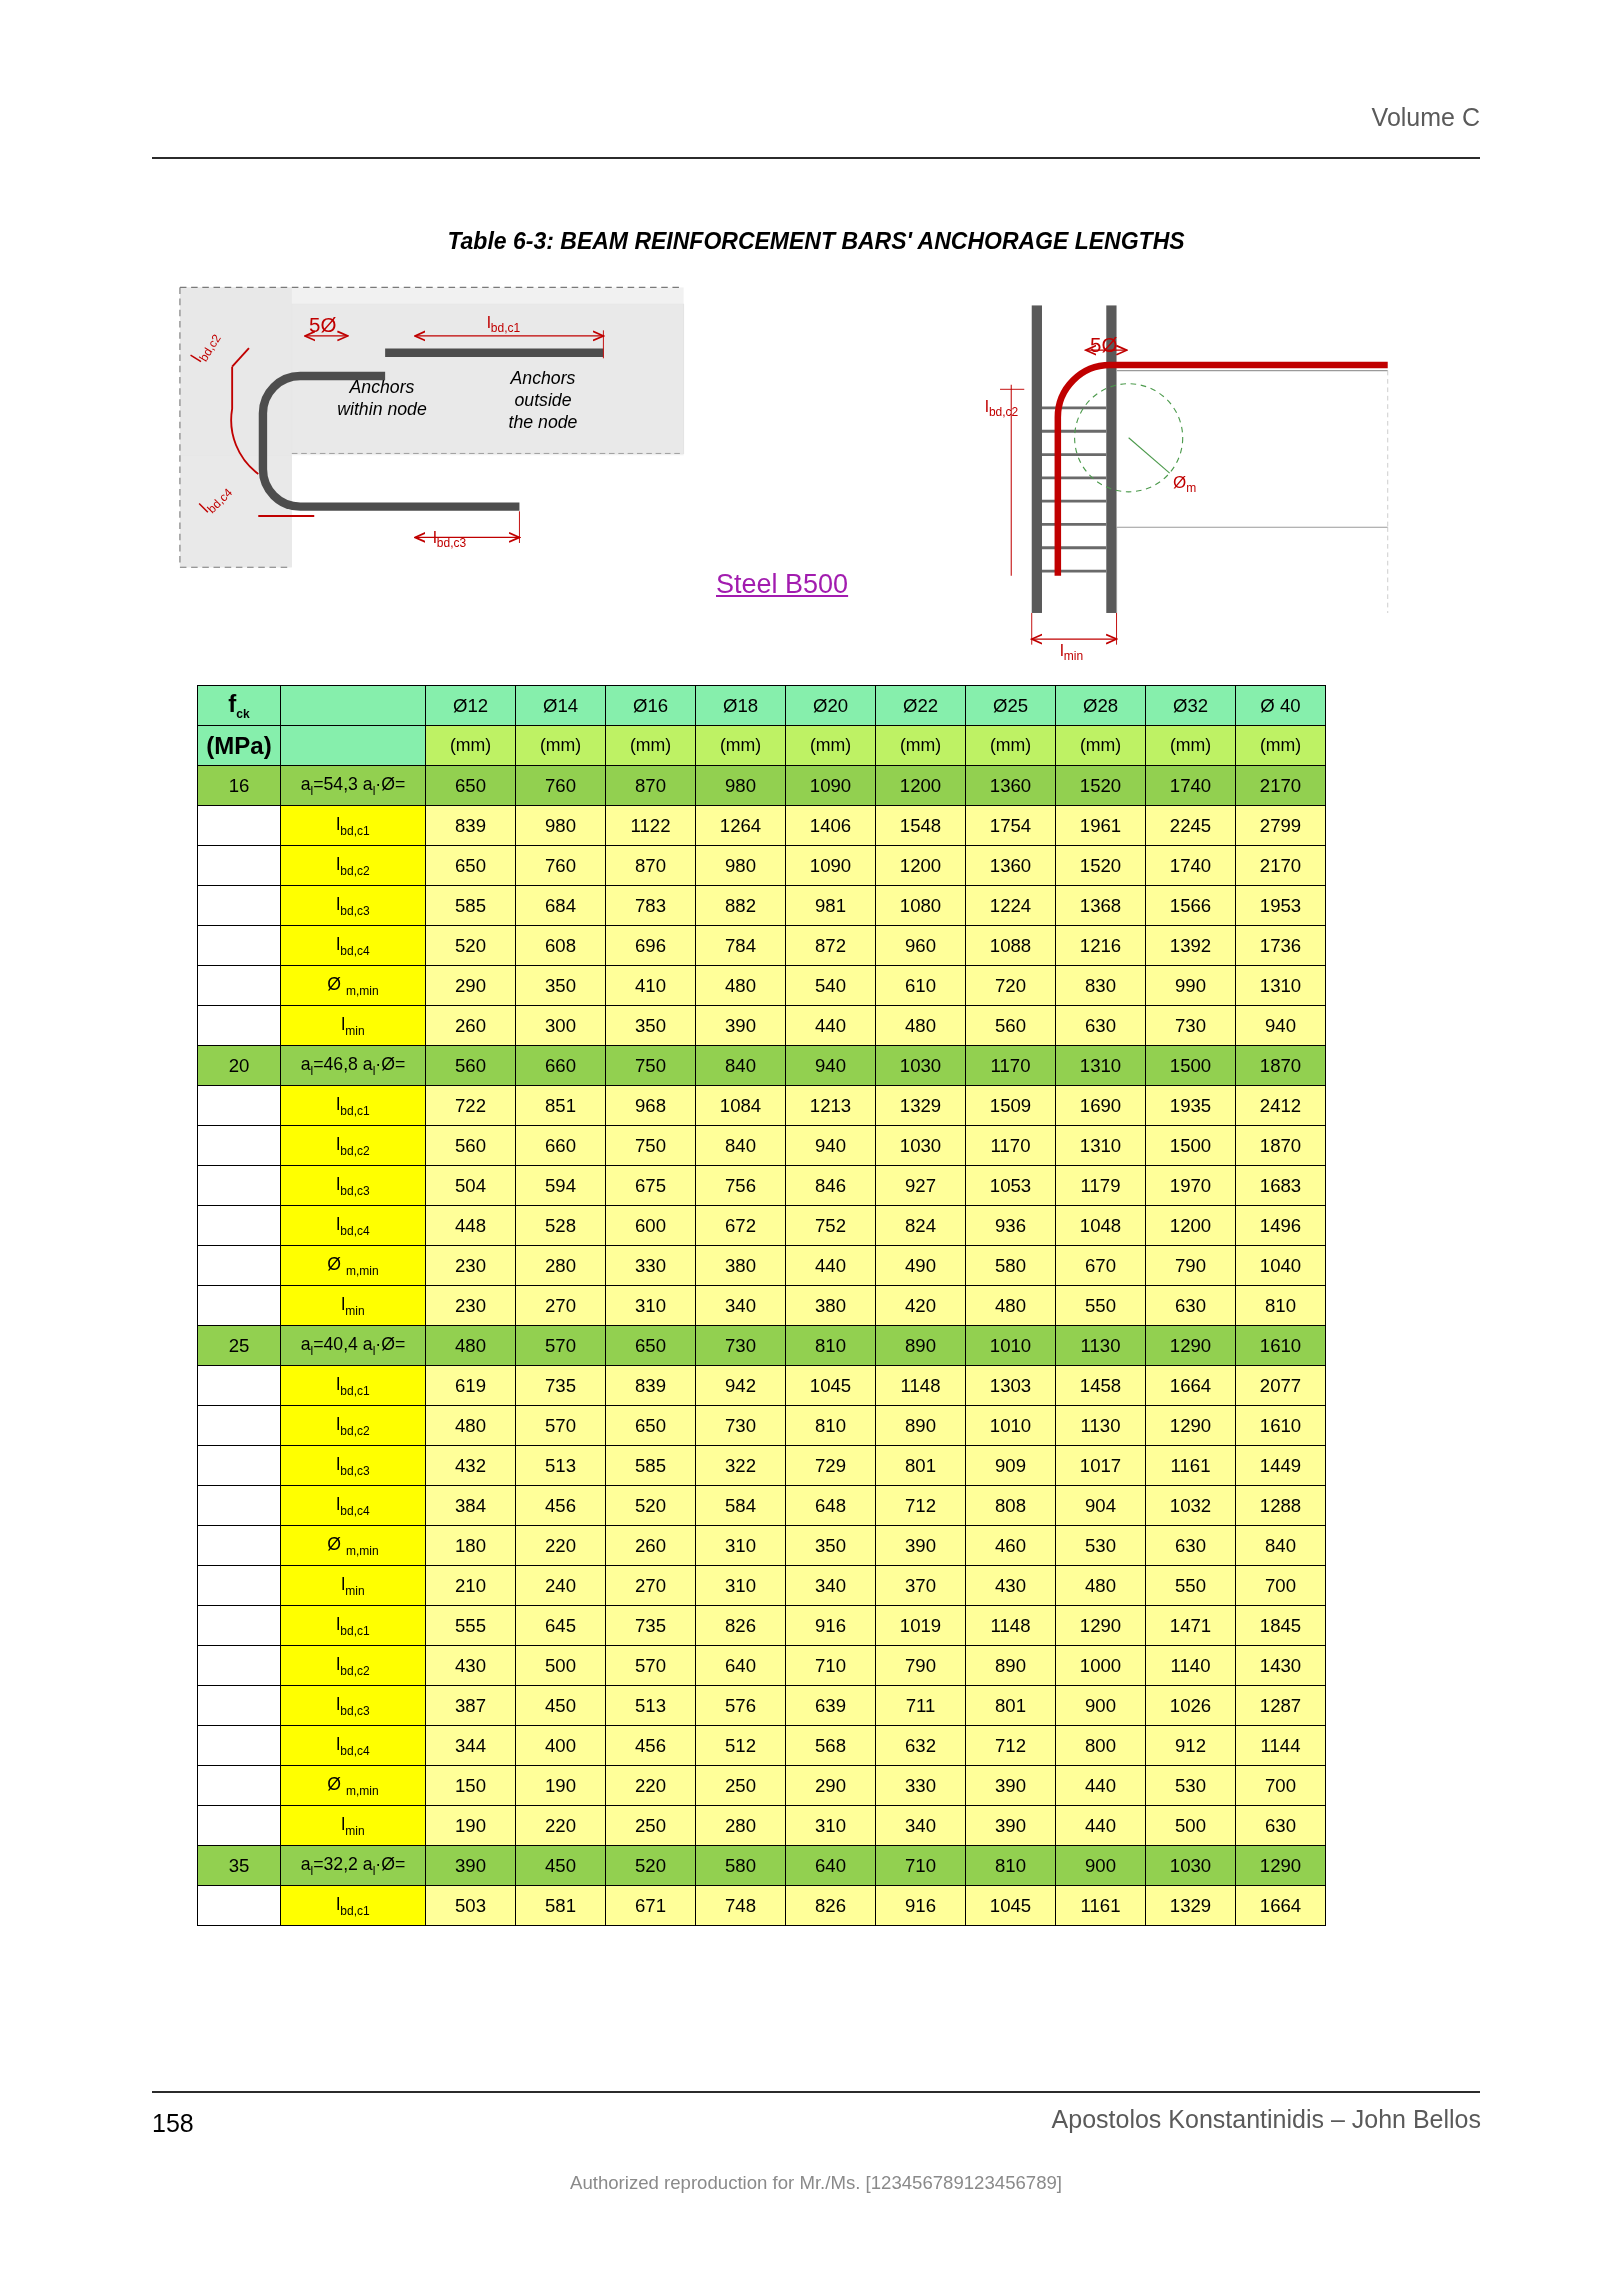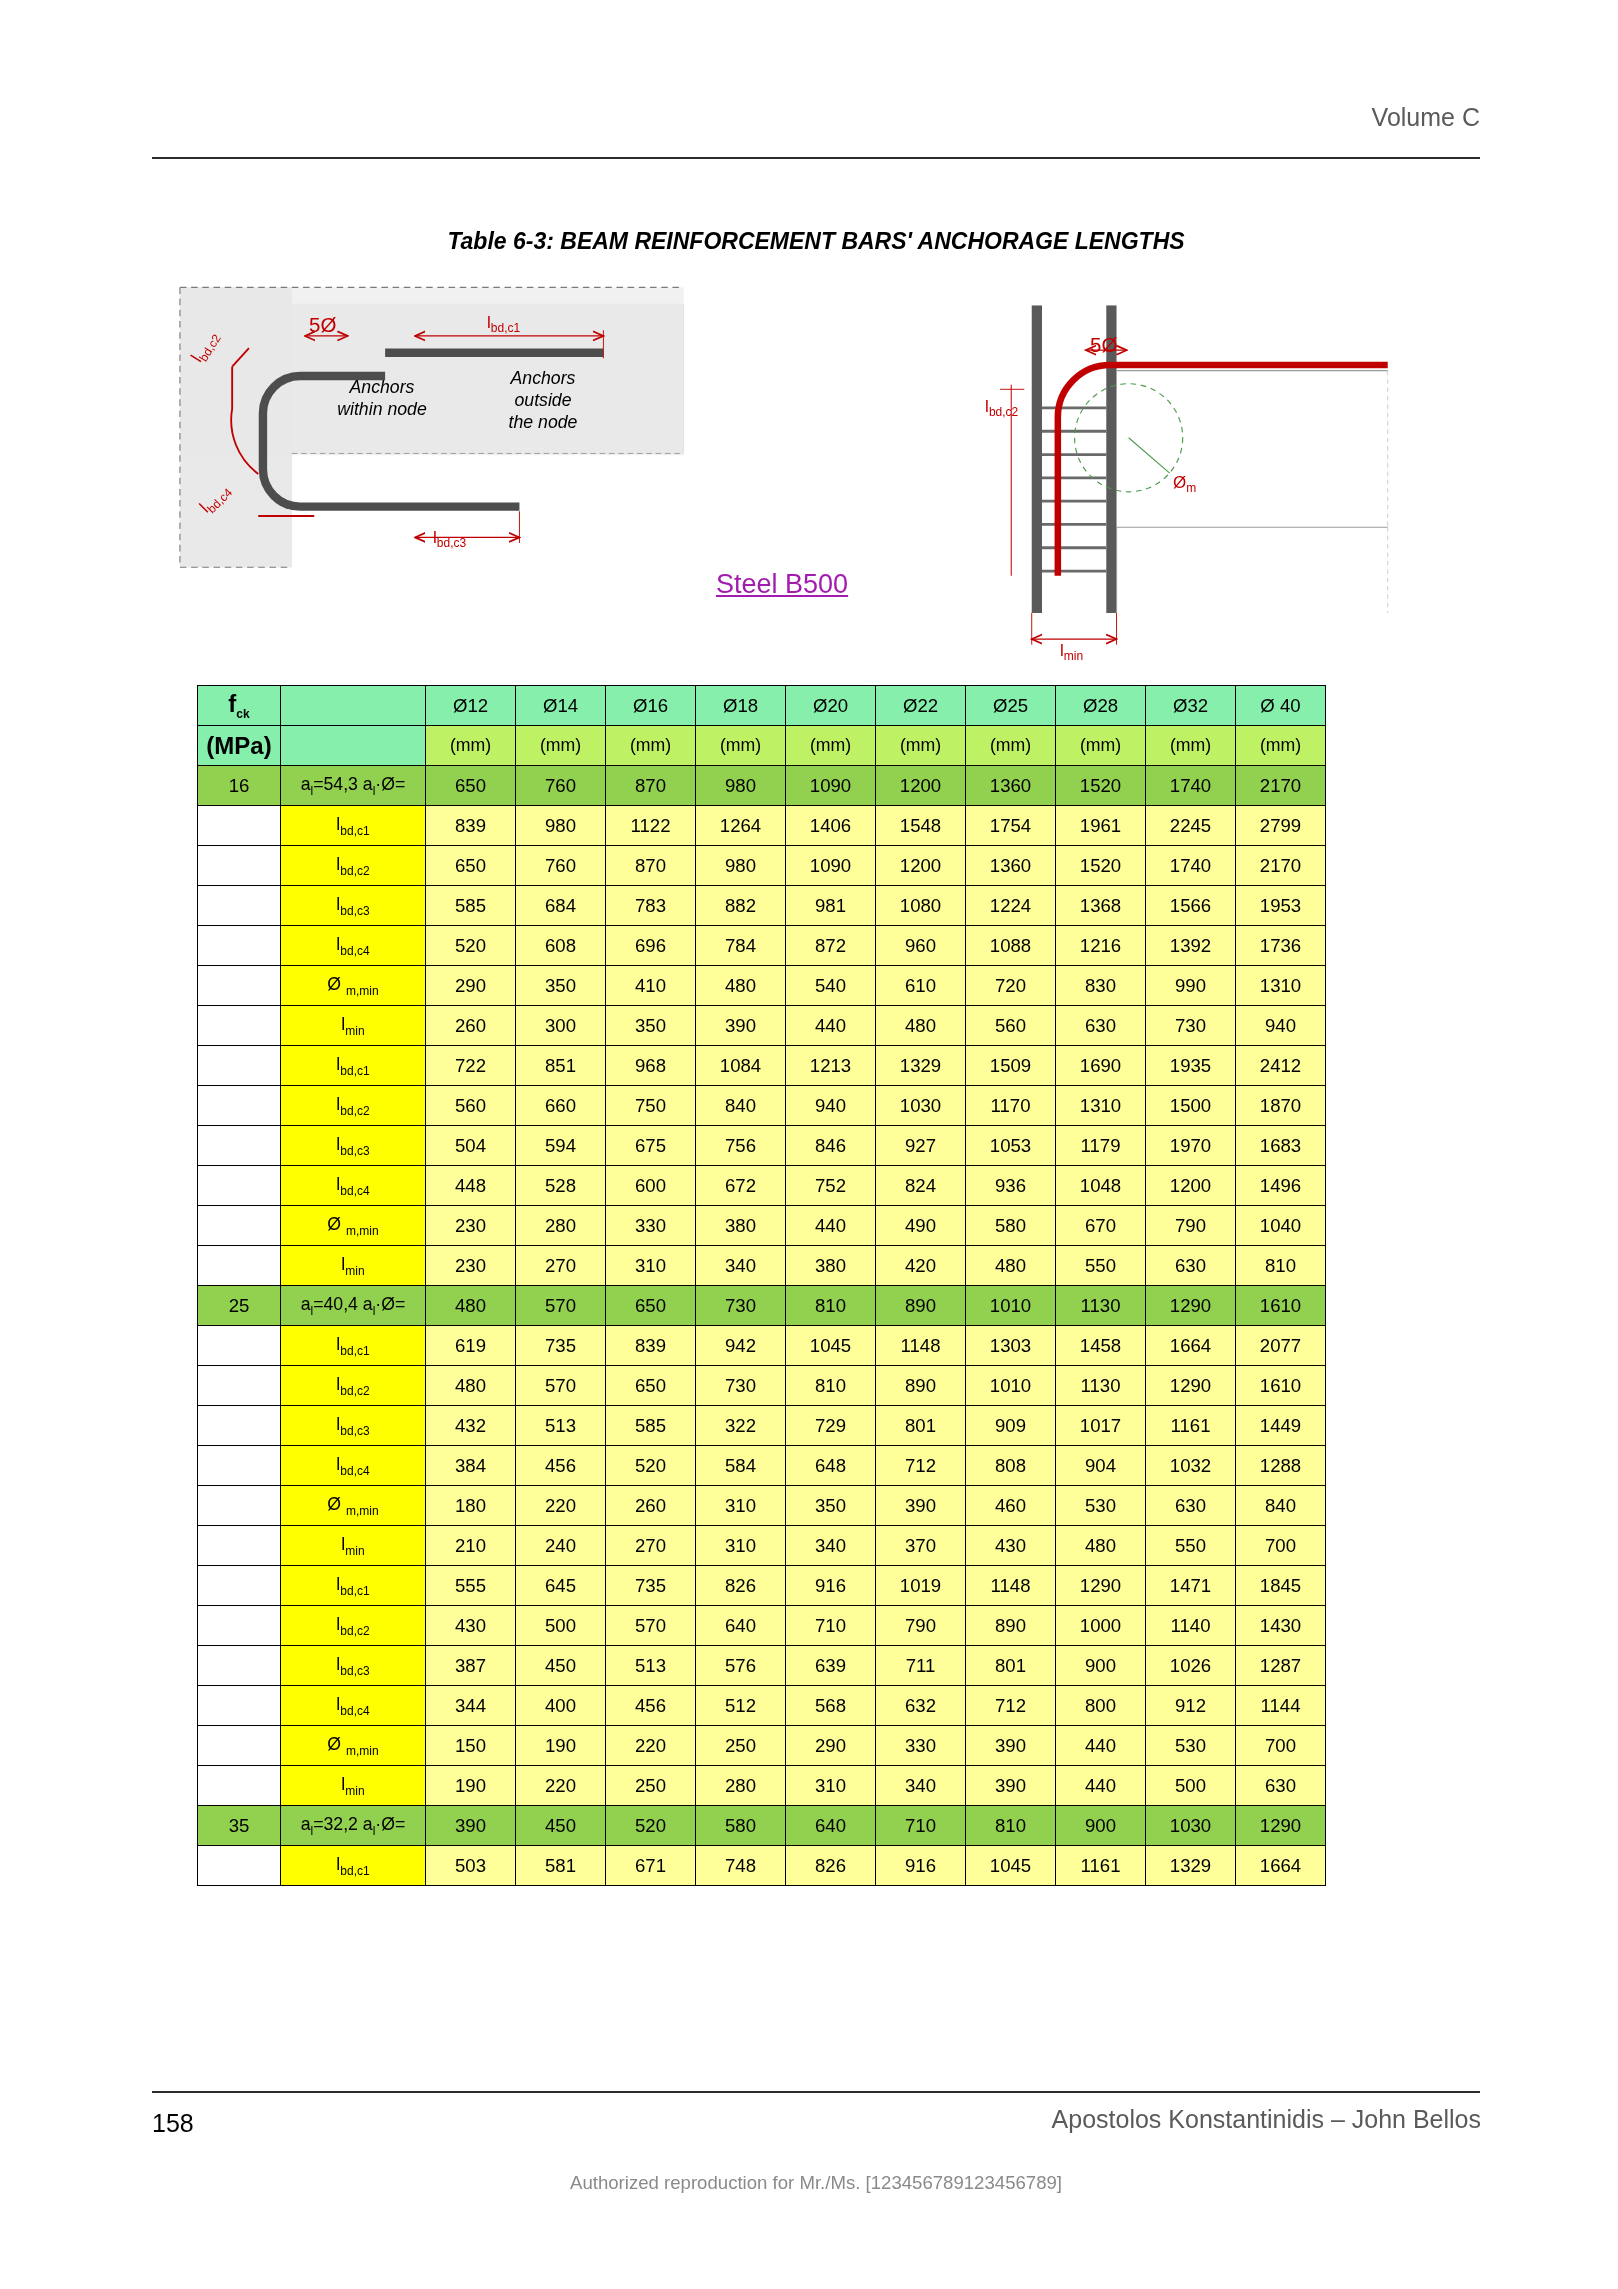--- a/index.html
+++ b/index.html
@@ -403,20 +403,34 @@
           <td class="c-val row-yellow">350</td>
           <td class="c-val row-yellow">390</td>
           <td class="c-val row-yellow">440</td>
           <td class="c-val row-yellow">480</td>
           <td class="c-val row-yellow">560</td>
           <td class="c-val row-yellow">630</td>
           <td class="c-val row-yellow">730</td>
           <td class="c-val row-yellow">940</td>
         </tr>
         <tr>
+          <td class="c-fck row-green">20</td>
+          <td class="c-lab row-green" style="font-size:17.7px;">a<span class="sub">l</span>=46,8   a<span class="sub">l</span>·Ø=</td>
+          <td class="c-val val-green">560</td>
+          <td class="c-val val-green">660</td>
+          <td class="c-val val-green">750</td>
+          <td class="c-val val-green">840</td>
+          <td class="c-val val-green">940</td>
+          <td class="c-val val-green">1030</td>
+          <td class="c-val val-green">1170</td>
+          <td class="c-val val-green">1310</td>
+          <td class="c-val val-green">1500</td>
+          <td class="c-val val-green">1870</td>
+        </tr>
+        <tr>
           <td class="c-fck cell-white"></td>
           <td class="c-lab lab-yellow">l<span class="sub">bd,c1</span></td>
           <td class="c-val row-yellow">722</td>
           <td class="c-val row-yellow">851</td>
           <td class="c-val row-yellow">968</td>
           <td class="c-val row-yellow">1084</td>
           <td class="c-val row-yellow">1213</td>
           <td class="c-val row-yellow">1329</td>
           <td class="c-val row-yellow">1509</td>
           <td class="c-val row-yellow">1690</td>

